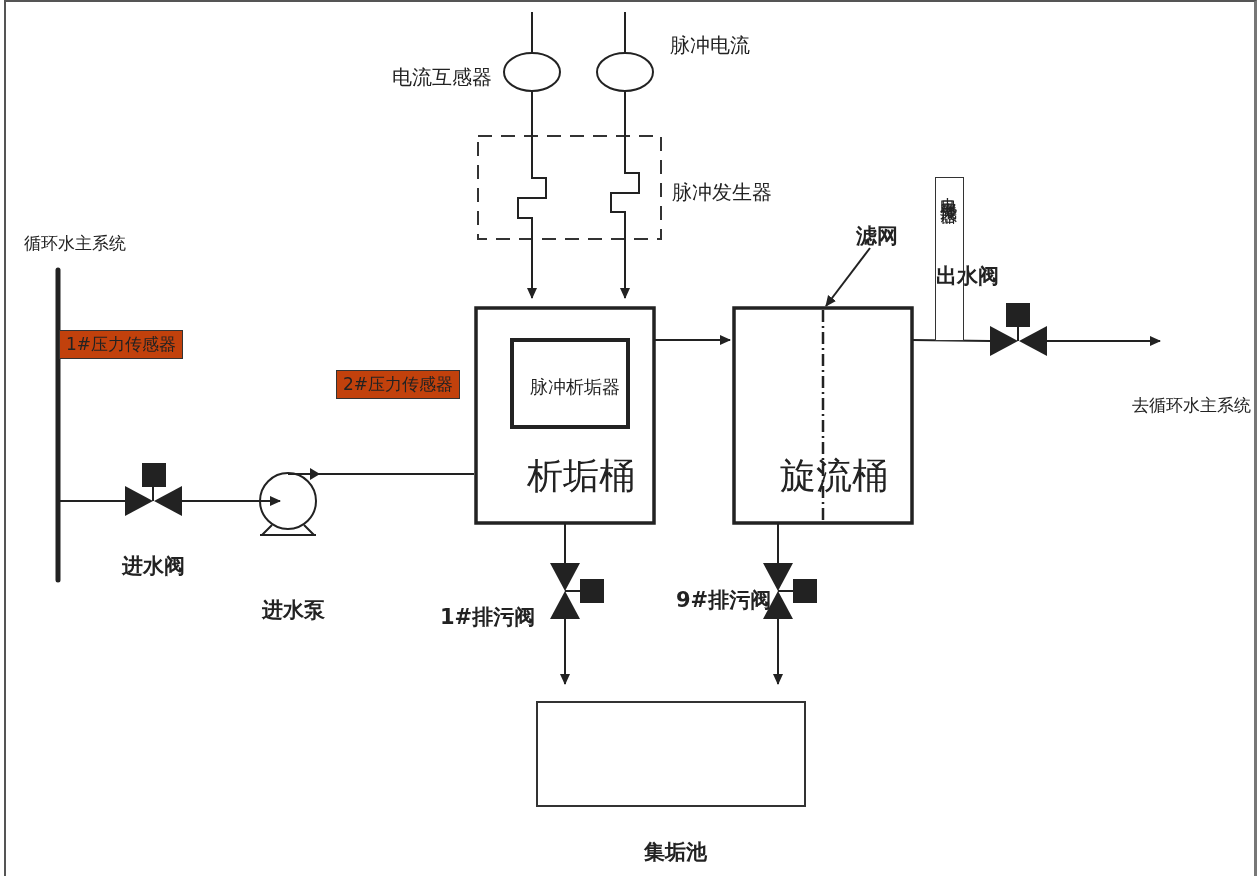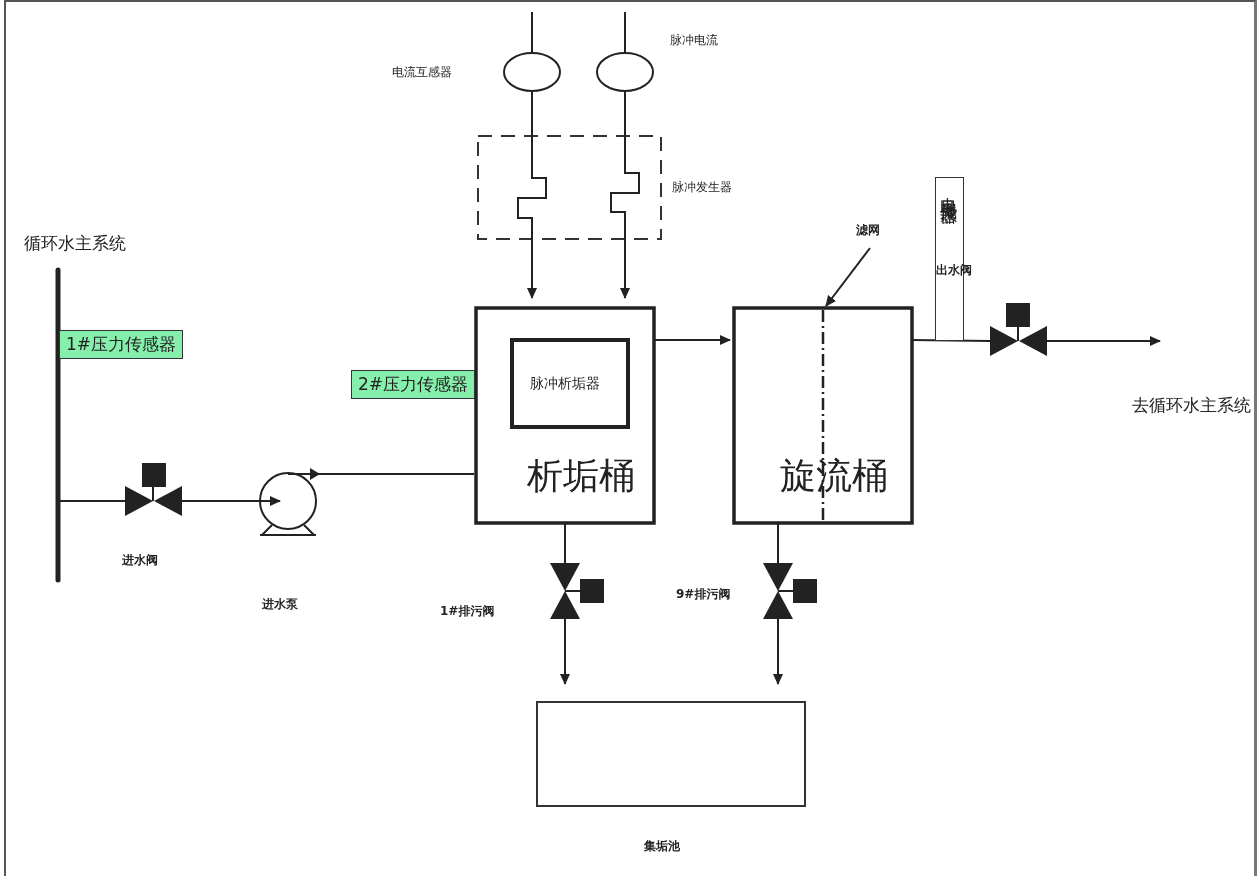--- a/index.html
+++ b/index.html
@@ -5,25 +5,25 @@
   html, body { margin: 0; padding: 0; background: #ffffff; }
   body { width: 1260px; height: 876px; overflow: hidden; position: relative; }
   #frame {
     position: absolute; left: 4px; top: 0; width: 1253px; height: 876px;
     border-left: 2px solid #555; border-top: 2px solid #555; border-right: 3px solid #777;
     box-sizing: border-box;
   }
   svg { position: absolute; left: 0; top: 0; }
   .lbl { position: absolute; font-family: "DejaVu Sans", sans-serif; color: #222; white-space: nowrap; }
   .f17 { font-size: 17px; }
-  .f16 { font-size: 12px; }
-  .bold { font-weight: bold; font-size: 12px; }
+  .f16 { font-size: 20px; }
+  .bold { font-weight: bold; font-size: 21px; }
   .big { font-size: 36px; }
-  .small { font-size: 14px; }
-  .boxlbl { border: 1.5px solid #333; background: #86efac; padding: 2px 6px; font-size: 17px; }
+  .small { font-size: 18px; }
+  .boxlbl { border: 1.5px solid #333; background: #c2410c; padding: 2px 6px; font-size: 17px; }
   .vert { writing-mode: vertical-rl; text-orientation: upright; border: 1.5px solid #333;
           background:#fff; padding: 6px 2px; font-size: 17px; letter-spacing: 2px; }
 </style>
 </head>
 <body>
 
 <div id="frame"></div>
 
 <svg width="1260" height="876" viewBox="0 0 1260 876">
   <defs>
@@ -96,21 +96,21 @@
     <line x1="778" y1="591" x2="793" y2="591" stroke="#222" stroke-width="2"></line>
     <rect x="793" y="579" width="24" height="24" fill="#222"></rect>
   </g>
   <line x1="778" y1="619" x2="778" y2="684" stroke="#222" stroke-width="2" marker-end="url(#arr)"></line>
 
   <rect x="537" y="702" width="268" height="104" fill="#fff" stroke="#333" stroke-width="2"></rect>
 </svg>
 
 <div class="lbl f17" style="left:24px; top:232px;">循环水主系统</div>
 <div class="lbl boxlbl" style="left:59px; top:330px;">1#压力传感器</div>
-<div class="lbl boxlbl" style="left:351px; top:370px;text-align:right;">2#压力传感器</div>
+<div class="lbl boxlbl" style="left:336px; top:370px;text-align:right;">2#压力传感器</div>
 <div class="lbl bold" style="left:122px; top:552px;">进水阀</div>
 <div class="lbl bold" style="left:262px; top:596px;">进水泵</div>
 
 <div class="lbl f16" style="left:392px; top:64px;">电流互感器</div>
 <div class="lbl f16" style="left:670px; top:32px;">脉冲电流</div>
 <div class="lbl f16" style="left:672px; top:179px;text-align:right;">脉冲发生器</div>
 
 <div class="lbl small" style="left:530px; top:375px;">脉冲析垢器</div>
 <div class="lbl big" style="left:527px; top:452px;">析垢桶</div>
 <div class="lbl big" style="left:780px; top:452px;">旋流桶</div>

